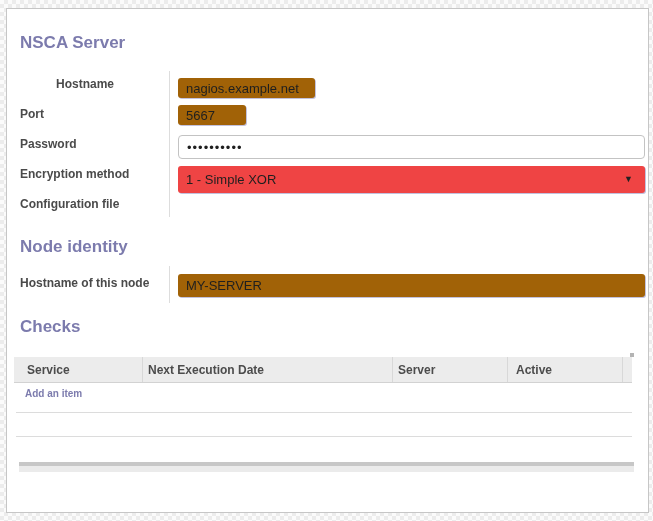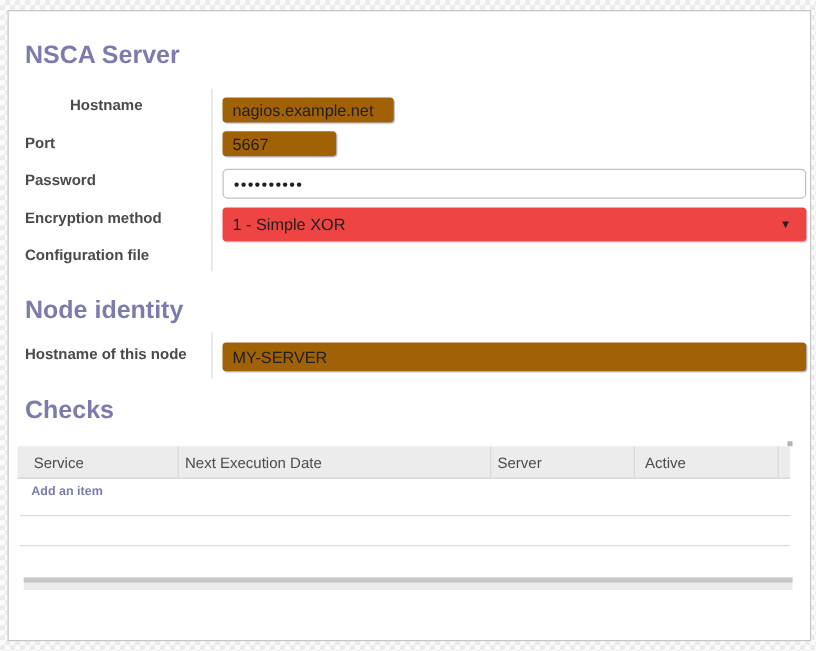--- a/index.html
+++ b/index.html
@@ -15,21 +15,21 @@
     position: relative;
   }
   .page {
     position: absolute; left: 6px; top: 8px;
     width: 643px; height: 505px;
     background: #ffffff;
     border: 1px solid #c6c6c6;
   }
   .abs { position: absolute; }
   .section-title {
-    font-size: 20px; font-weight: bold; color: #7c7bad;
+    font-size: 17px; font-weight: bold; color: #7c7bad;
     letter-spacing: 0; white-space: nowrap;
   }
   .fld-label {
     font-size: 12px; font-weight: bold; color: #4a4a4a; white-space: nowrap;
   }
   .sep-v { width: 1px; background: #dddddd; }
   .lav-input {
     background: #a16207;
     border: none; border-radius: 3px;
     box-shadow: 1px 1px 0 #c2c1dd;
@@ -60,21 +60,21 @@
     position: absolute; right: 12px; top: 9px;
     font-size: 9px; color: #222; pointer-events: none; line-height: 1;
   }
   .readonly-value { font-size: 13px; color: #404040; white-space: nowrap; }
   .checks-header {
     display: flex; background: #ececec;
     border-bottom: 1px solid #d2d2d2;
     height: 26px;
   }
   .checks-header .hcell {
-    font-size: 12px; font-weight: normal; color: #4c4c4c;
+    font-size: 12px; font-weight: bold; color: #4c4c4c;
     padding-top: 6px; white-space: nowrap; overflow: hidden;
   }
   .hcell.c1 { width: 128px; padding-left: 13px; }
   .hcell.c2 { width: 115px; padding-left: 5px; border-left: 1px solid #d8d8d8; }
   .hcell.c3 { width: 250px; padding-left: 5px; border-left: 1px solid #d8d8d8; }
   .hcell.c4 { width: 115px; padding-left: 8px; border-left: 1px solid #d8d8d8; }
   .hcell.c5 { flex: 1; border-left: 1px solid #d8d8d8; }
   .add-item {
     font-size: 10px; font-weight: bold; color: #7c7bad;
     text-decoration: none; white-space: nowrap; cursor: pointer;
@@ -90,21 +90,21 @@
 <div class="page">
 
   <h2 class="abs section-title" style="left:13px; top:24px;">NSCA Server</h2>
 
   <div class="abs sep-v" style="left:162px; top:62px; height:146px;"></div>
 
   <label class="abs fld-label" style="left:13px; top:68px;padding-left:36px;">Hostname</label>
   <input class="abs lav-input" style="left: 171px; top: 69px; width: 137px; height: 20px;" type="text" value="nagios.example.net">
 
   <label class="abs fld-label" style="left:13px; top:98px;">Port</label>
-  <input class="abs lav-input" style="left: 171px; top: 96px; width: 91px; height: 20px;" type="text" value="5667">
+  <input class="abs lav-input" style="left: 171px; top: 96px; width: 68px; height: 20px;" type="text" value="5667">
 
   <label class="abs fld-label" style="left:13px; top:128px;">Password</label>
   <input class="abs white-input" style="left: 171px; top: 126px; width: 467px; height: 24px;" type="text" value="••••••••••">
 
   <label class="abs fld-label" style="left:13px; top:158px;">Encryption method</label>
   <div class="select-wrap" style="left:171px; top:157px; width:467px; height:27px;">
     <select>
       <option>1 - Simple XOR</option>
     </select>
     <span class="select-arrow">▼</span>

